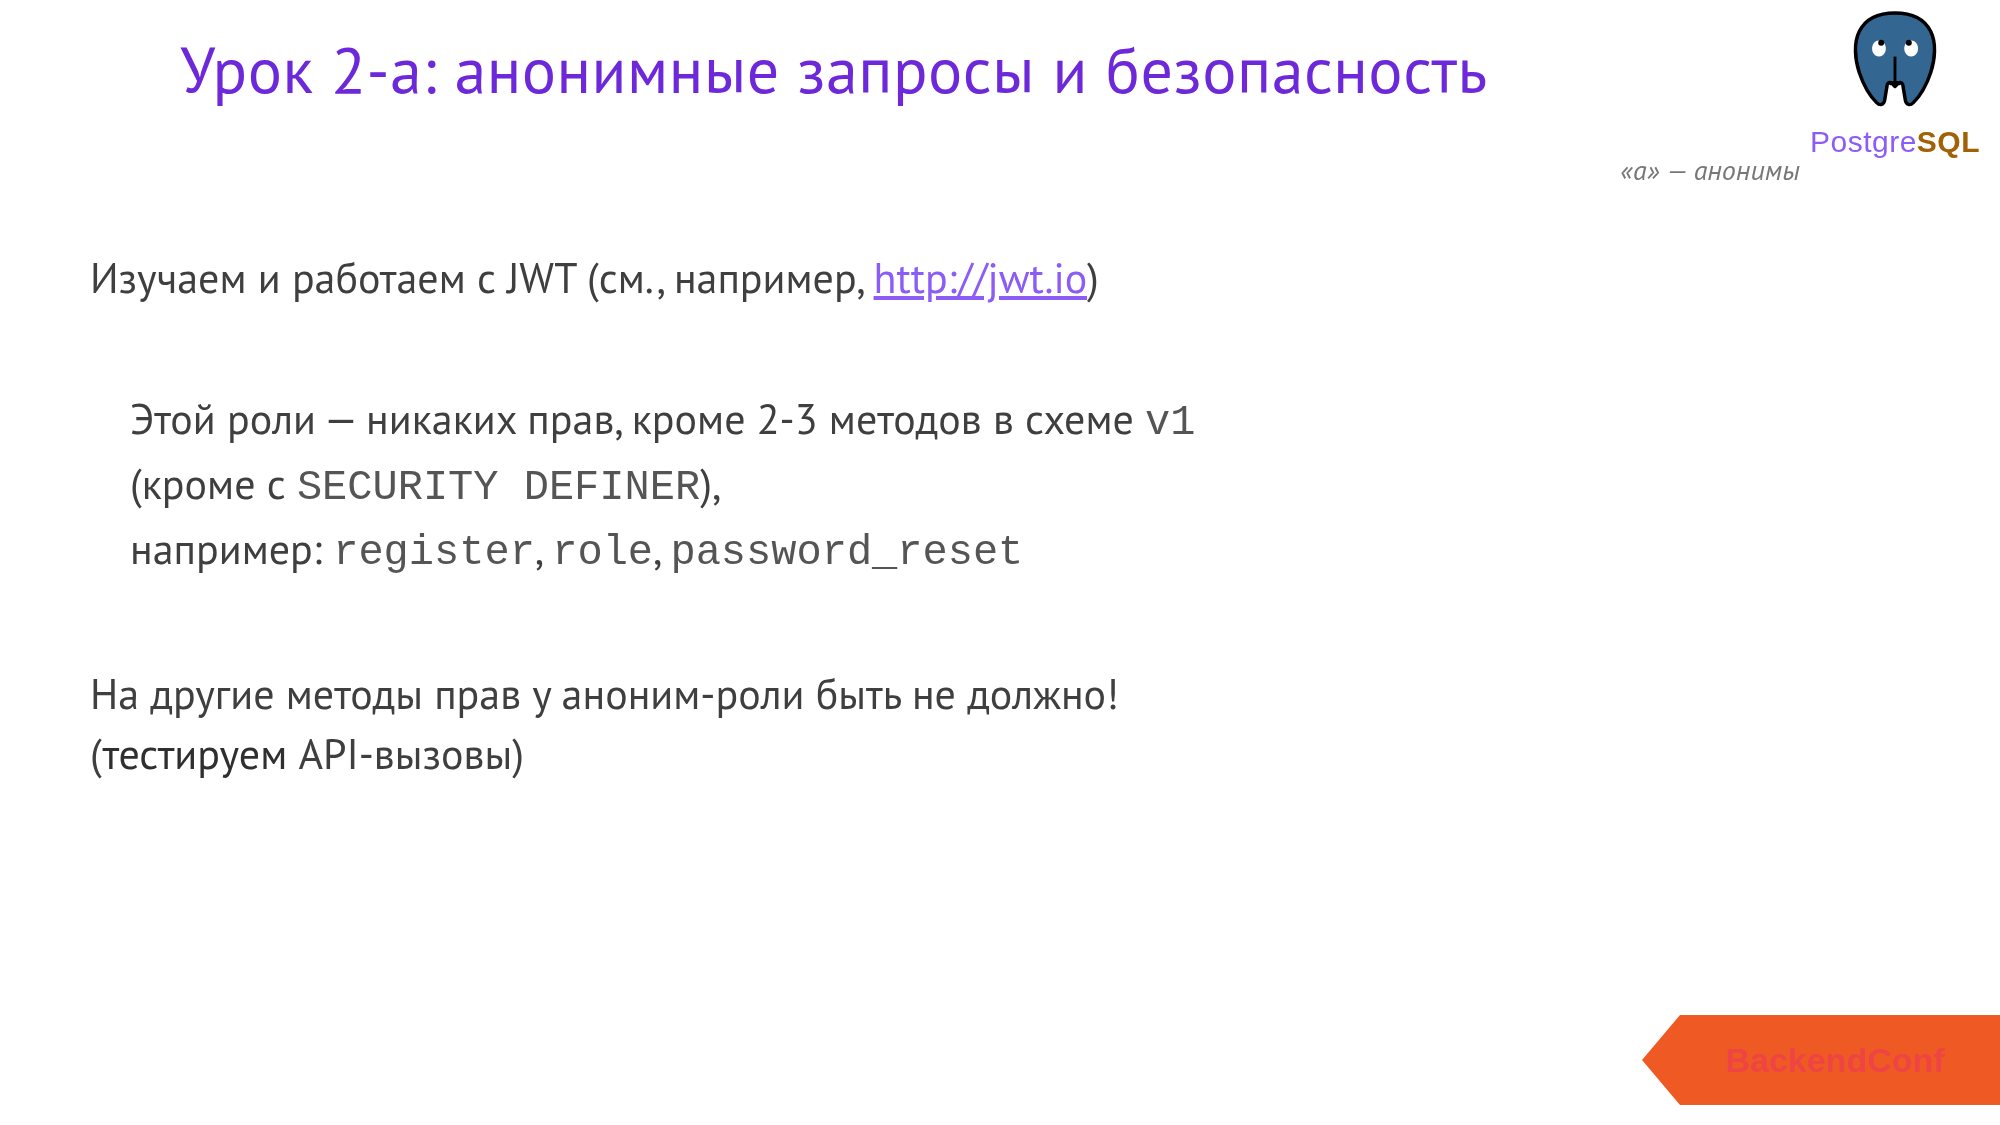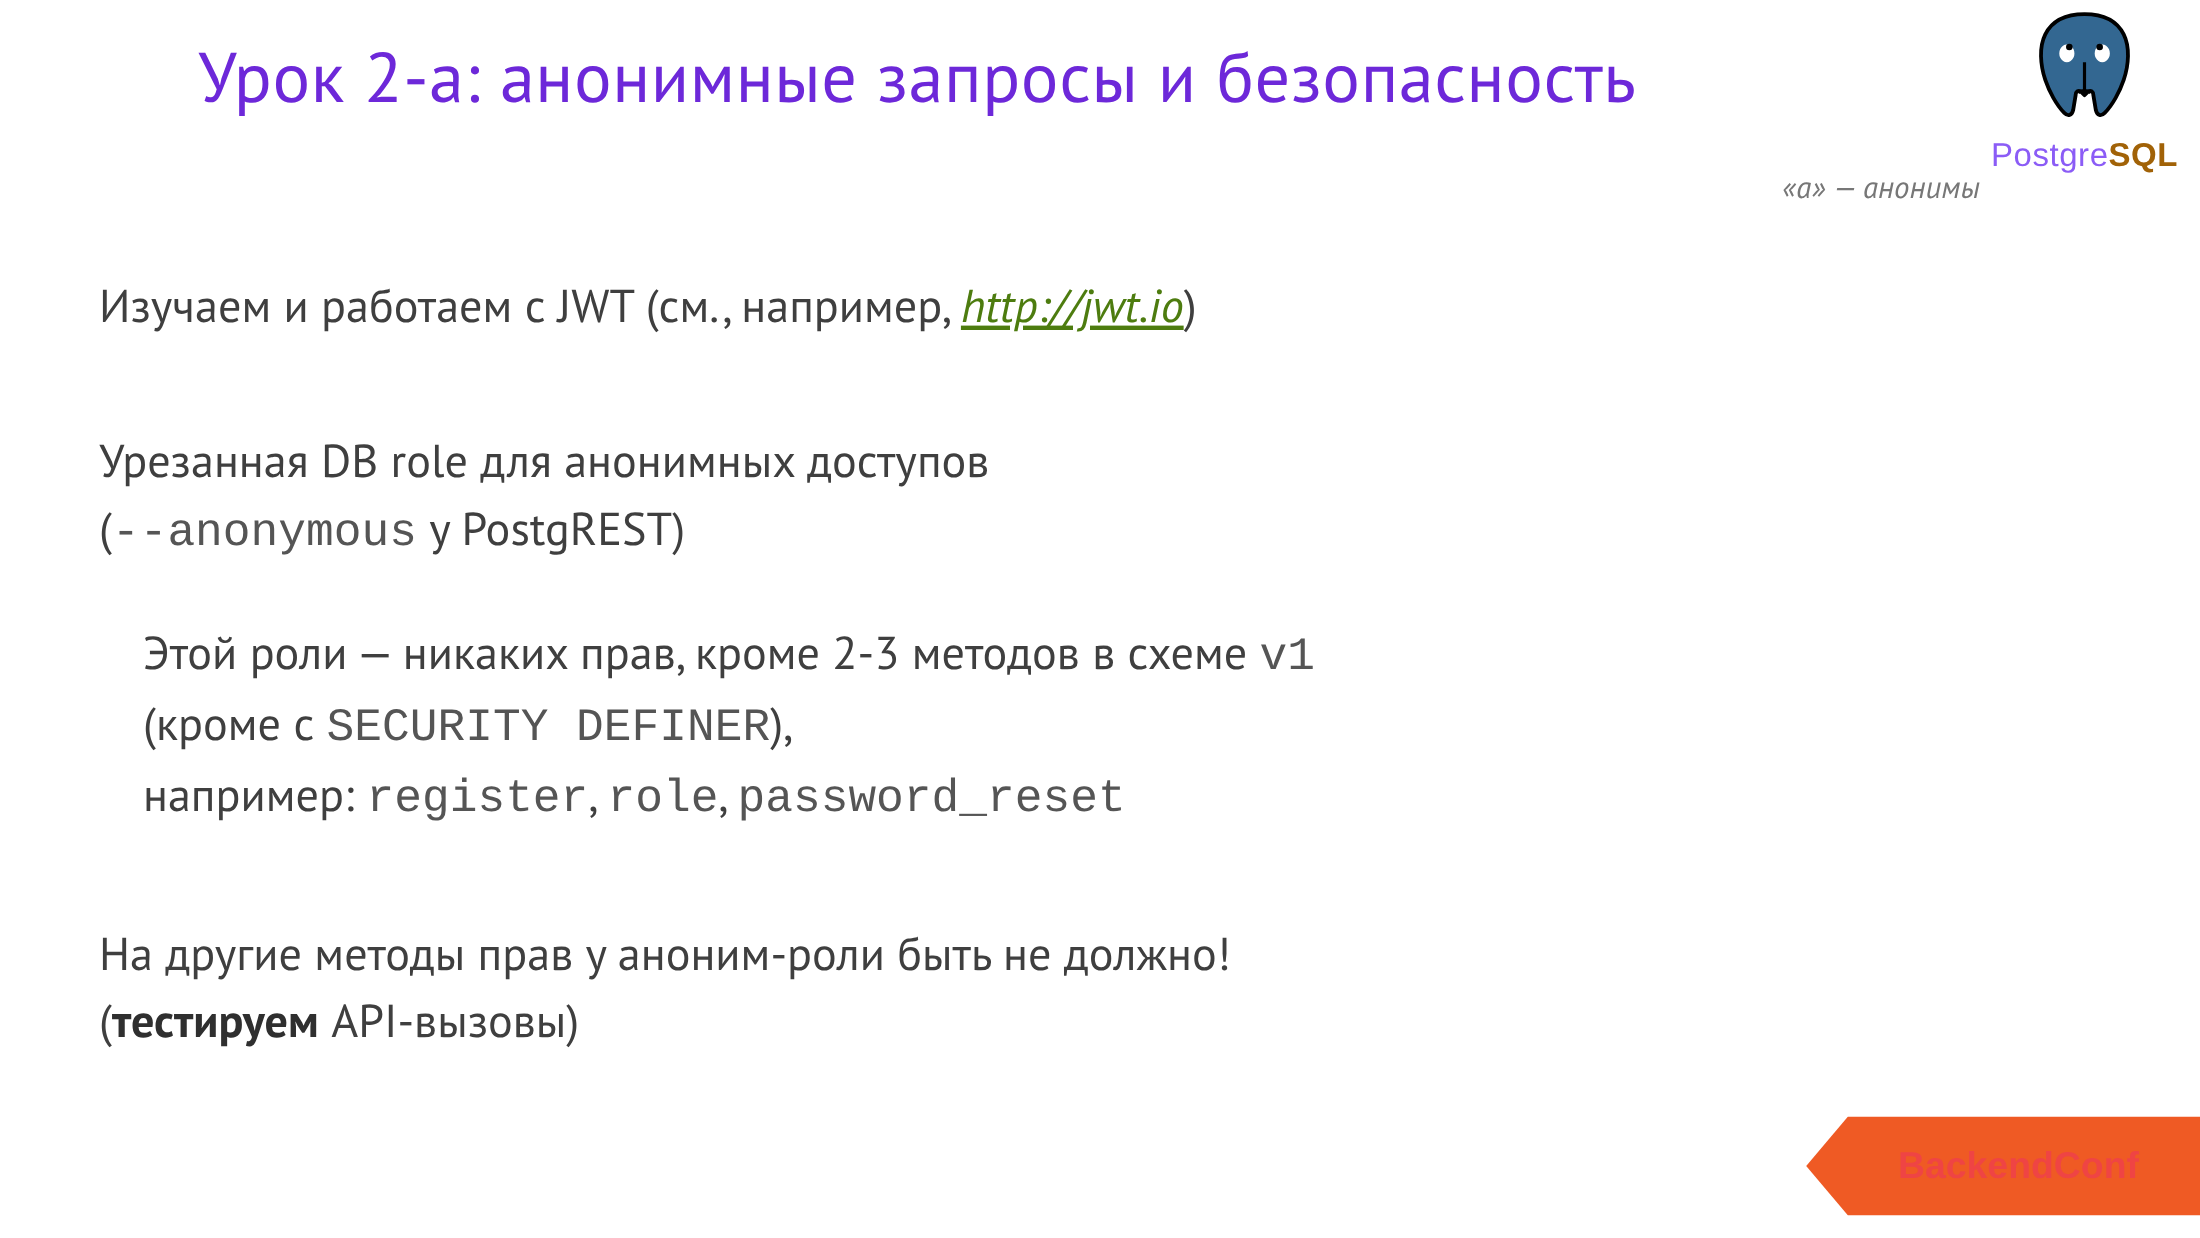--- a/index.html
+++ b/index.html
@@ -4,23 +4,23 @@
 <style>
   * { margin: 0; padding: 0; box-sizing: border-box; }
   html, body { width: 2000px; height: 1125px; background: #fff; font-family: "PT Sans", "Helvetica Neue", Arial, sans-serif; color: #3b3b3b; overflow: hidden; }
   .slide { position: relative; width: 2000px; height: 1125px; padding: 20px 90px 40px 90px; }
   .title { font-size: 64px; font-weight: 400; color: #6d28d9; letter-spacing: 0.5px; margin-top: 8px; margin-left: 90px; }
   .subtitle { font-size: 28px; font-style: italic; color: #777; text-align: right; margin-top: 40px; margin-right: 110px; }
   .body { margin-top: 60px; font-size: 42px; line-height: 1.45; color: #3f3f3f; }
   .para { margin-bottom: 80px; }
   .para2 { margin-bottom: 48px; }
   .para3 { margin-bottom: 80px; margin-left: 40px; }
-  a.link { color: #4d7c0f; text-decoration: underline; font-style: italic; }
+  a.link { color: #8b5cf6; text-decoration: underline; }
   code, .mono { font-family: "Courier New", Courier, monospace; color: #555; }
-  strong.bold { font-weight: 700; color: #2f2f2f; }
+  strong.bold { font-weight: 400; color: #2f2f2f; }
   .logo { position: absolute; top: 6px; right: 10px; width: 190px; text-align: center; }
   .logo svg { width: 120px; height: 115px; display: block; margin: 0 auto; }
   .logo-text { font-family: "Trebuchet MS", "Segoe UI", sans-serif; font-size: 30px; margin-top: 4px; letter-spacing: 0.5px; }
   .logo-text .p1 { color: #8b5cf6; }
   .logo-text .p2 { color: #a16207; font-weight: 700; text-align: right; }
   .footer-badge { position: absolute; right: 0; bottom: 20px; width: 370px; height: 90px; }
   .footer-badge svg { width: 100%; height: 100%; display: block; }
   .footer-badge .txt { position: absolute; top: 0; left: 0; width: 100%; height: 100%; display: flex; align-items: center; justify-content: center; padding-left: 40px; font-family: "Arial", sans-serif; font-weight: 700; font-size: 34px; color: #ef4444; }
 </style>
 </head>
@@ -45,24 +45,20 @@
 
   <h1 class="title">Урок 2-а: анонимные запросы и безопасность</h1>
   <div class="subtitle">«а» — анонимы</div>
 
   <div class="body">
 
     <div class="para">
       <span>Изучаем и работаем с JWT (см., например, </span><a class="link" href="#">http://jwt.io</a><span>)</span>
     </div>
 
-    <div class="para2">
-      <span>Урезанная DB role для анонимных доступов</span><br>
-      <span>(</span><code class="mono">--anonymous</code><span> у PostgREST)</span>
-    </div>
 
     <div class="para3">
       <span>Этой роли — никаких прав, кроме 2-3 методов в схеме </span><code class="mono">v1</code><br>
       <span>(кроме с </span><code class="mono">SECURITY DEFINER</code><span>),</span><br>
       <span>например: </span><code class="mono">register</code><span>, </span><code class="mono">role</code><span>, </span><code class="mono">password_reset</code>
     </div>
 
     <div class="para">
       <span>На другие методы прав у аноним-роли быть не должно!</span><br>
       <span>(</span><strong class="bold">тестируем</strong><span> API-вызовы)</span>

